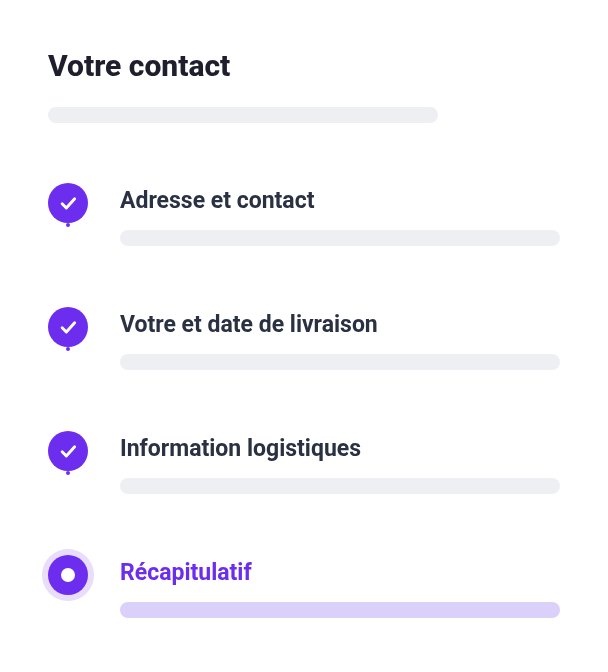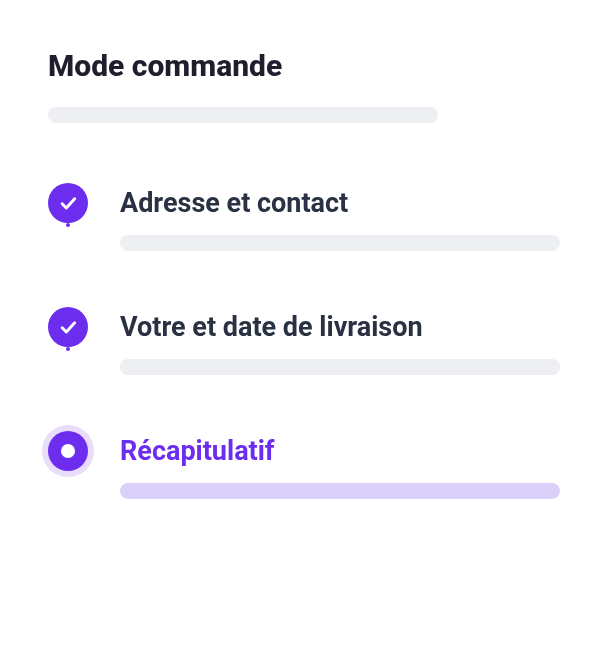--- a/index.html
+++ b/index.html
@@ -90,21 +90,21 @@
       width: 14px;
       height: 14px;
       border-radius: 50%;
       background: #ffffff;
     }
     .step-content {
       flex: 1;
       padding-top: 4px;
     }
     .step-title {
-      font-size: 27px;
+      font-size: 23px;
       font-weight: 700;
       color: #2a3142;
       margin-bottom: 16px;
     }
     .step-title.active {
       color: #6d2dee;
     }
     .step-placeholder {
       height: 16px;
       background: #edeff3;
@@ -112,21 +112,21 @@
       width: 100%;
     }
     .step-placeholder.active {
       background: #dad0f9;
     }
   </style>
 </head>
 <body>
 
 <div class="header">
-  <h1 class="page-title">Mode commande</h1>
+  <h1 class="page-title">Votre contact</h1>
   <div class="header-placeholder"></div>
 </div>
 
 <div class="steps">
 
   <div class="step">
     <div class="step-marker">
       <div class="step-circle">
         <svg class="check-icon" viewBox="0 0 24 24">
           <polyline points="5 13 10 18 20 7"></polyline>
@@ -148,20 +148,34 @@
         </svg>
       </div>
       <div class="step-line"></div>
     </div>
     <div class="step-content">
       <div class="step-title">Votre et date de livraison</div>
       <div class="step-placeholder"></div>
     </div>
   </div>
 
+  <div class="step">
+    <div class="step-marker">
+      <div class="step-circle">
+        <svg class="check-icon" viewBox="0 0 24 24">
+          <polyline points="5 13 10 18 20 7"></polyline>
+        </svg>
+      </div>
+      <div class="step-line"></div>
+    </div>
+    <div class="step-content">
+      <div class="step-title">Information logistiques</div>
+      <div class="step-placeholder"></div>
+    </div>
+  </div>
 
   <div class="step">
     <div class="step-marker">
       <div class="step-circle current">
         <div class="dot-icon"></div>
       </div>
 
     </div>
     <div class="step-content">
       <div class="step-title active">Récapitulatif</div>

